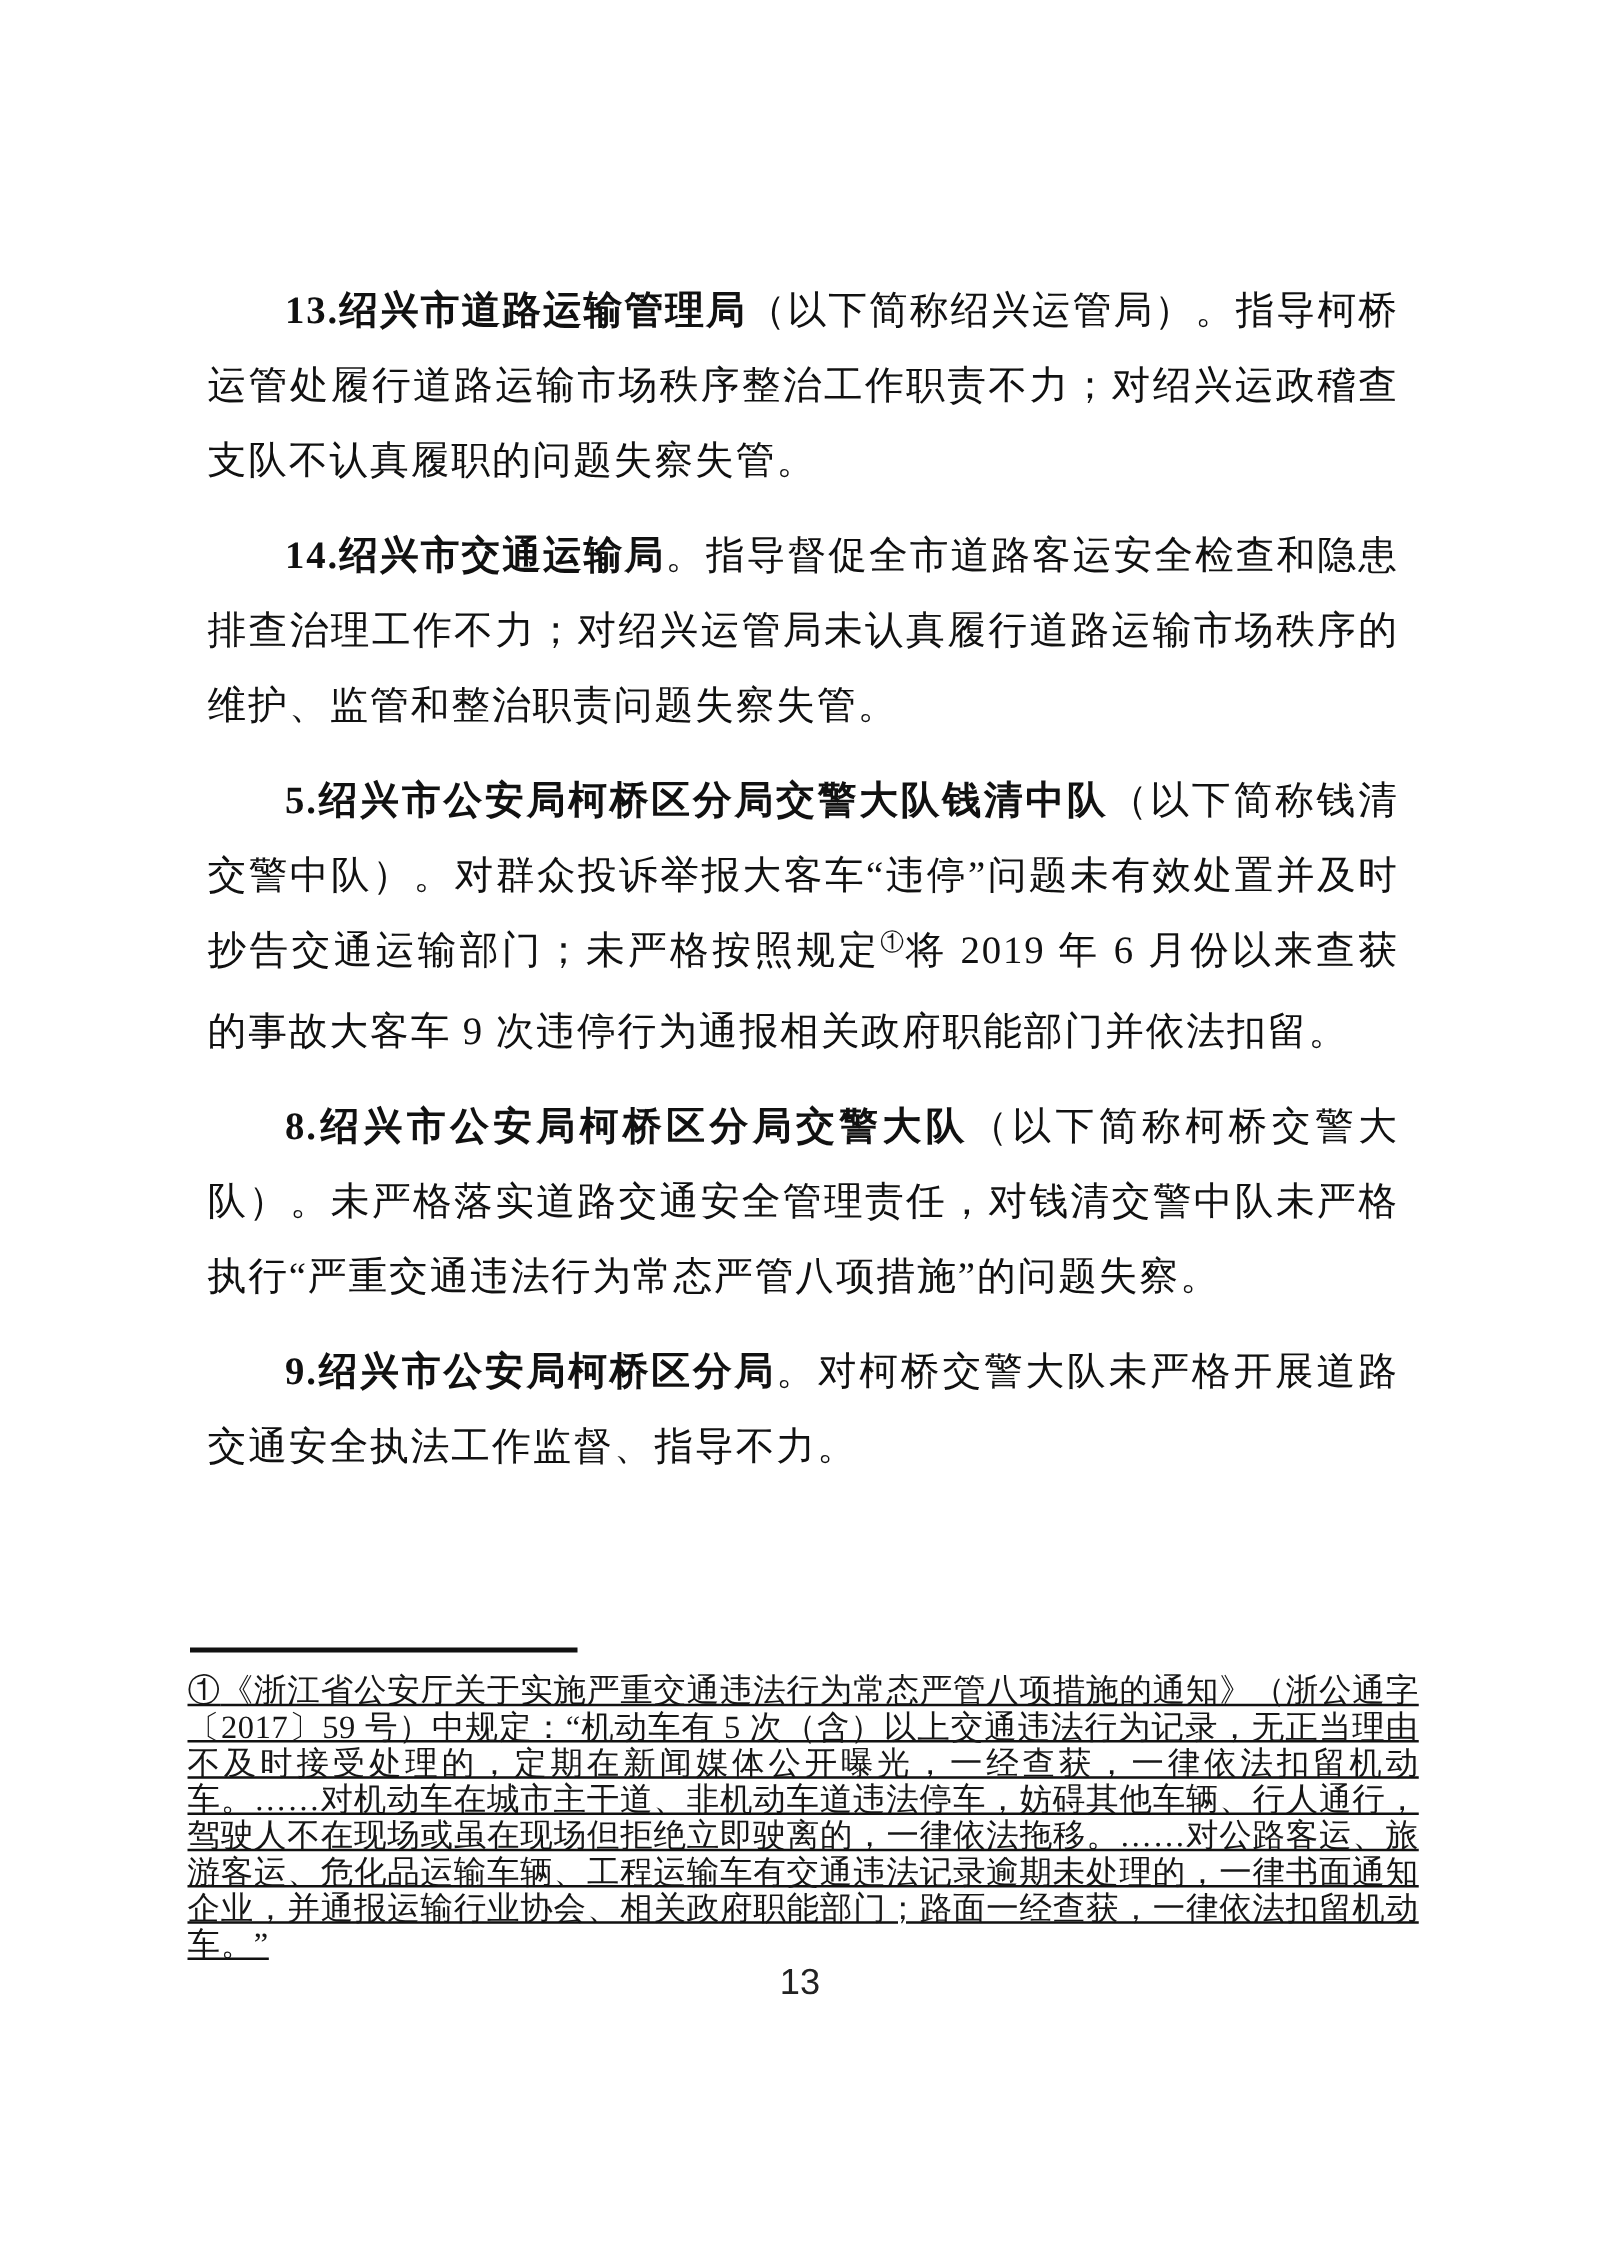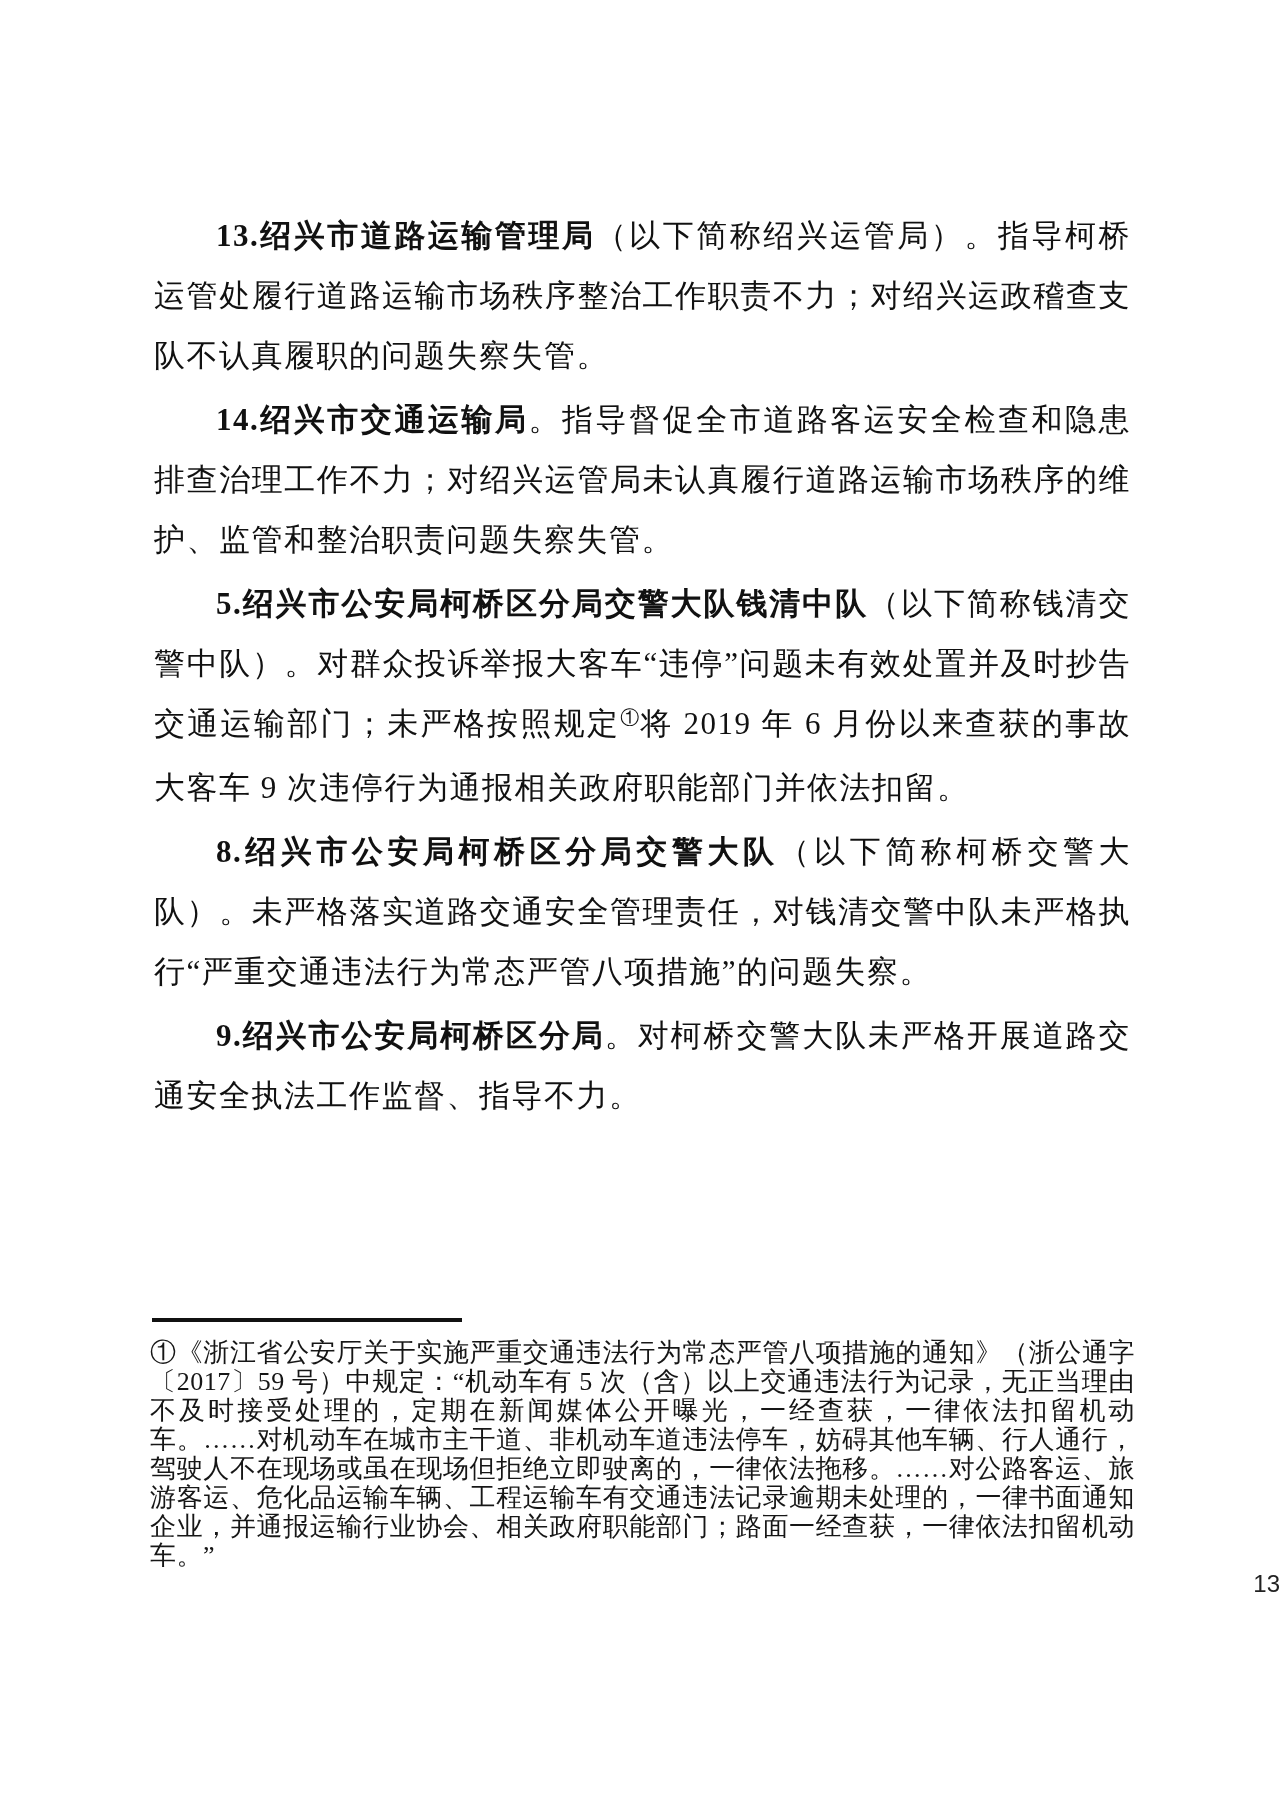--- a/index.html
+++ b/index.html
@@ -21,40 +21,41 @@
     left: 150px;
     top: 202px;
     width: 985px;
     font-size: 31px;
     line-height: 60px;
     letter-spacing: 1.5px;
     text-align: justify;
     text-justify: inter-ideograph;
   }
   .para {
-    margin: 4px;
+    margin: 16px;
     text-indent: 2em;
   }
   .seg-bold {
     font-weight: 700;
   }
   .seg-normal {
     font-weight: 400;
   }
   .seg-sup {
     font-size: 19px;
     position: relative;
     top: -0.55em;
     letter-spacing: 0;
   }
   .footnote-area {
     position: absolute;
     left: 150px;
     top: 1318px;
     width: 985px;
+    text-decoration: underline;
   }
   .footnote-rule {
     width: 310px;
     height: 4px;
     background: #111111;
     margin: 0 0 16px 2px;
   }
   .footnote-text {
     margin: 0;
     font-size: 26px;
@@ -65,23 +66,23 @@
     color: #161616;
   }
   .footnote-marker {
     font-size: 26px;
   }
   .page-number {
     position: absolute;
     left: 0;
     top: 1570px;
     width: 100%;
-    text-align: right;
+    text-align: center;
     font-family: "Liberation Sans", "DejaVu Sans", sans-serif;
-    font-size: 24px;
+    font-size: 29px;
     color: #222222;
   }
 </style>
 </head>
 <body>
 
 <div class="page">
 
   <main class="doc-body">
       <p class="para"><span class="seg-bold">13.绍兴市道路运输管理局</span><span class="seg-normal">（以下简称绍兴运管局）。指导柯桥运管处履行道路运输市场秩序整治工作职责不力；对绍兴运政稽查支队不认真履职的问题失察失管。</span></p>

